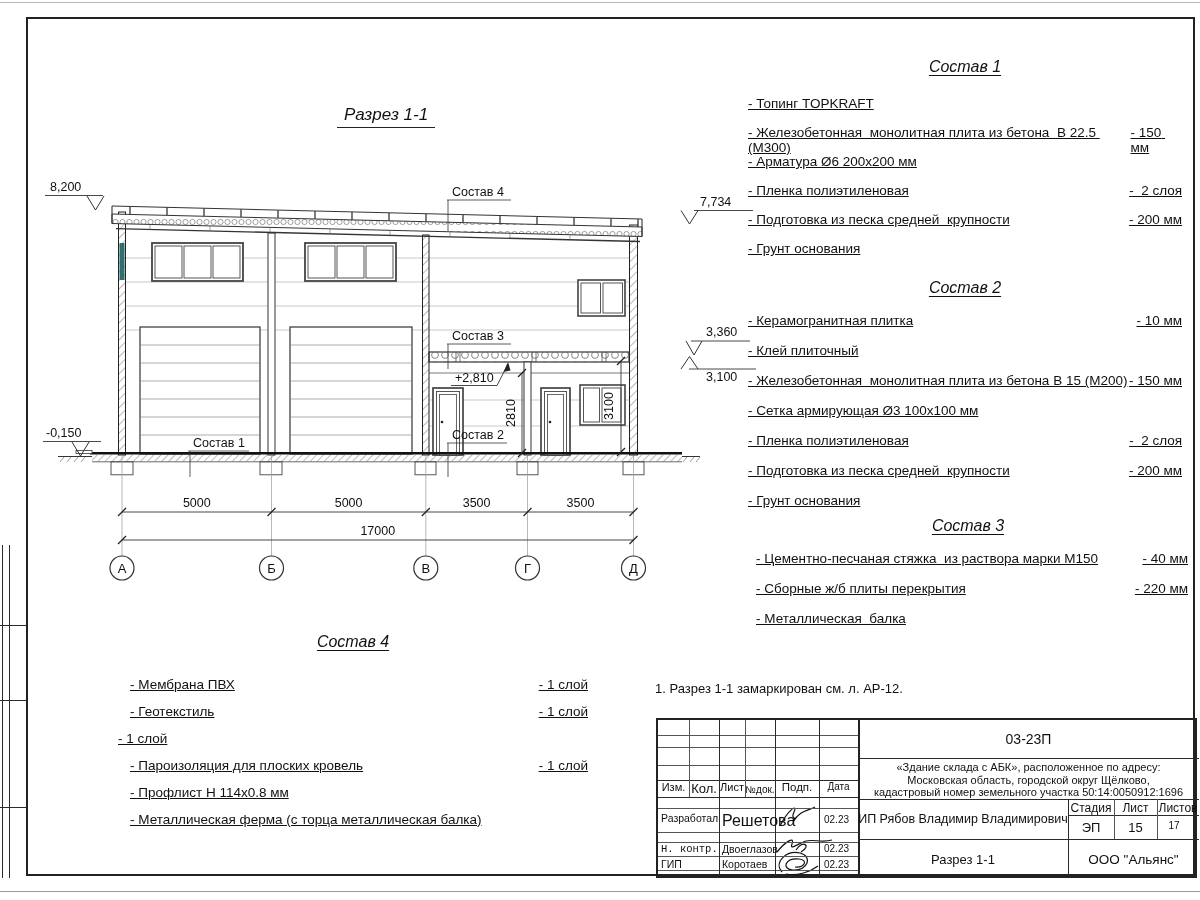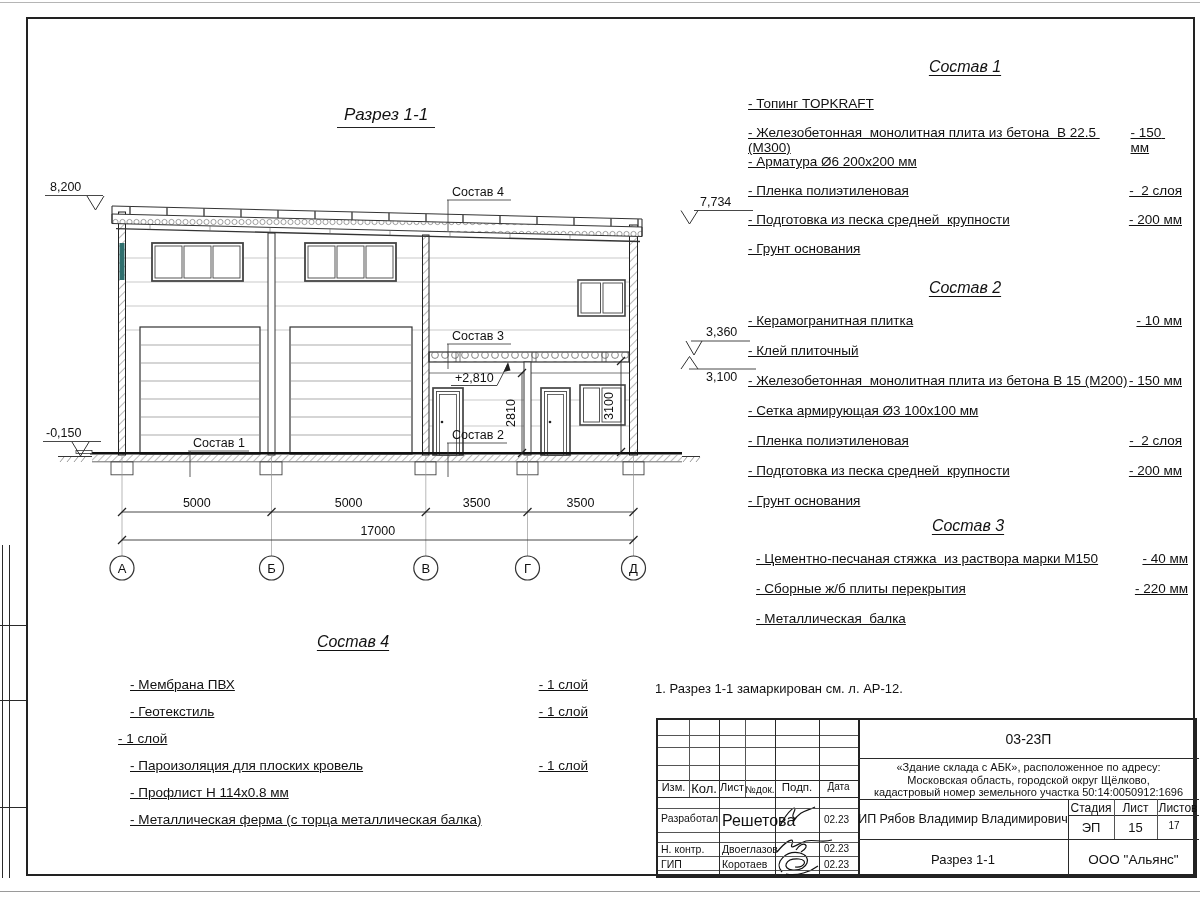--- a/index.html
+++ b/index.html
@@ -493,21 +493,21 @@
   <div class="txt ctr" style="left:0;top:61px;width:31px;font-size:11px;">Изм.</div>
   <div class="txt ctr" style="left:31px;top:61px;width:30px;font-size:13px;">Кол.</div>
   <div class="txt ctr" style="left:61px;top:61px;width:26px;font-size:11px;">Лист</div>
   <div class="txt ctr" style="left:87px;top:64px;width:30px;font-size:10px;">№док.</div>
   <div class="txt ctr" style="left:117px;top:61px;width:44px;font-size:11.5px;">Подп.</div>
   <div class="txt ctr" style="left:161px;top:61px;width:39px;font-size:10px;">Дата</div>
 
   <div class="txt" style="left:3px;top:92px;font-size:10.5px;">Разработал</div>
   <div class="txt" style="left:64px;top:92px;font-size:16px;">Решетова</div>
   <div class="txt" style="left:166px;top:94px;font-size:10px;">02.23</div>
-  <div class="txt" style="left:3px;top:123px;font-size:10.5px;">Н. контр.</div>
+  <div class="txt" style="left:3px;top:123px;font-size:10.5px;font-family:Liberation Mono, monospace;">Н. контр.</div>
   <div class="txt" style="left:64px;top:123px;font-size:10.5px;">Двоеглазов</div>
   <div class="txt" style="left:166px;top:123px;font-size:10px;">02.23</div>
   <div class="txt" style="left:3px;top:138px;font-size:10.5px;">ГИП</div>
   <div class="txt" style="left:64px;top:138px;font-size:10.5px;">Коротаев</div>
   <div class="txt" style="left:166px;top:139px;font-size:10px;">02.23</div>
 
   <div class="txt ctr" style="left:200px;top:11px;width:341px;font-size:14px;">03-23П</div>
   <div class="txt ctr" style="left:204px;top:41px;width:333px;font-size:11px;line-height:12.5px;text-align:center;">
     <div>«Здание склада с АБК», расположенное по адресу:</div>
     <div>Московская область, городской округ Щёлково,</div>

